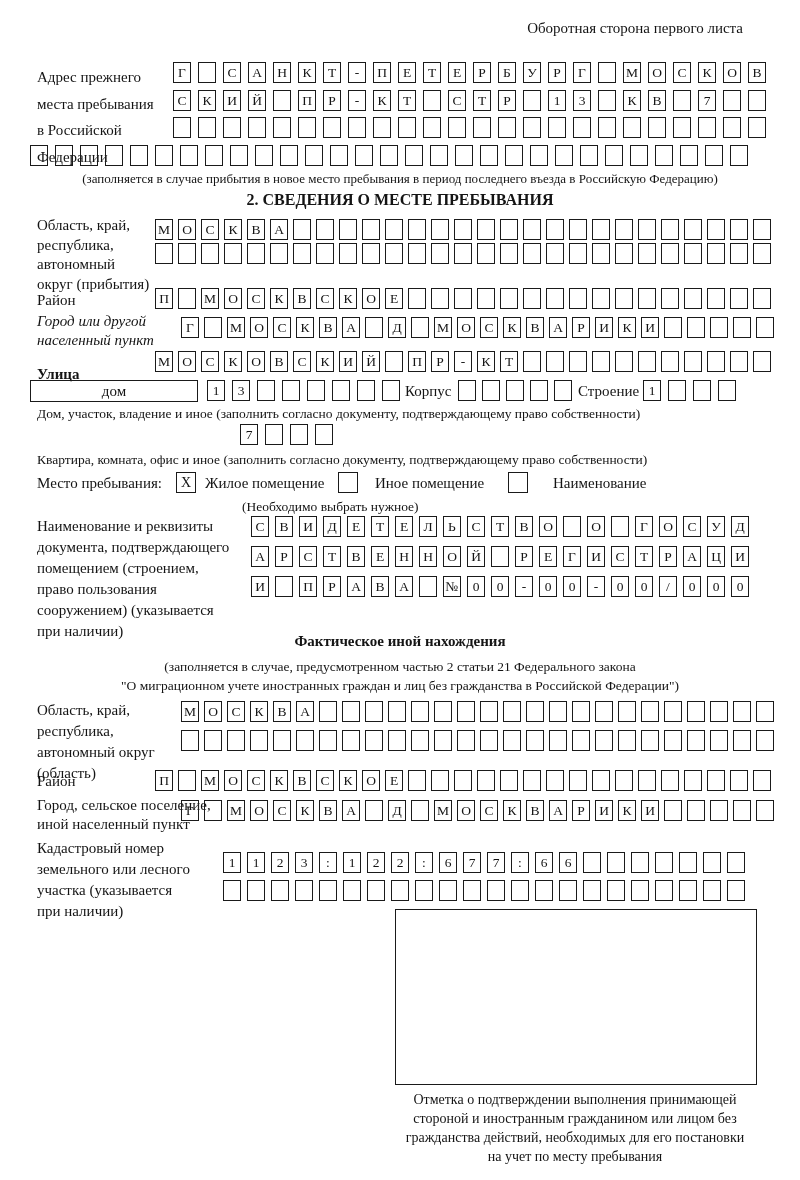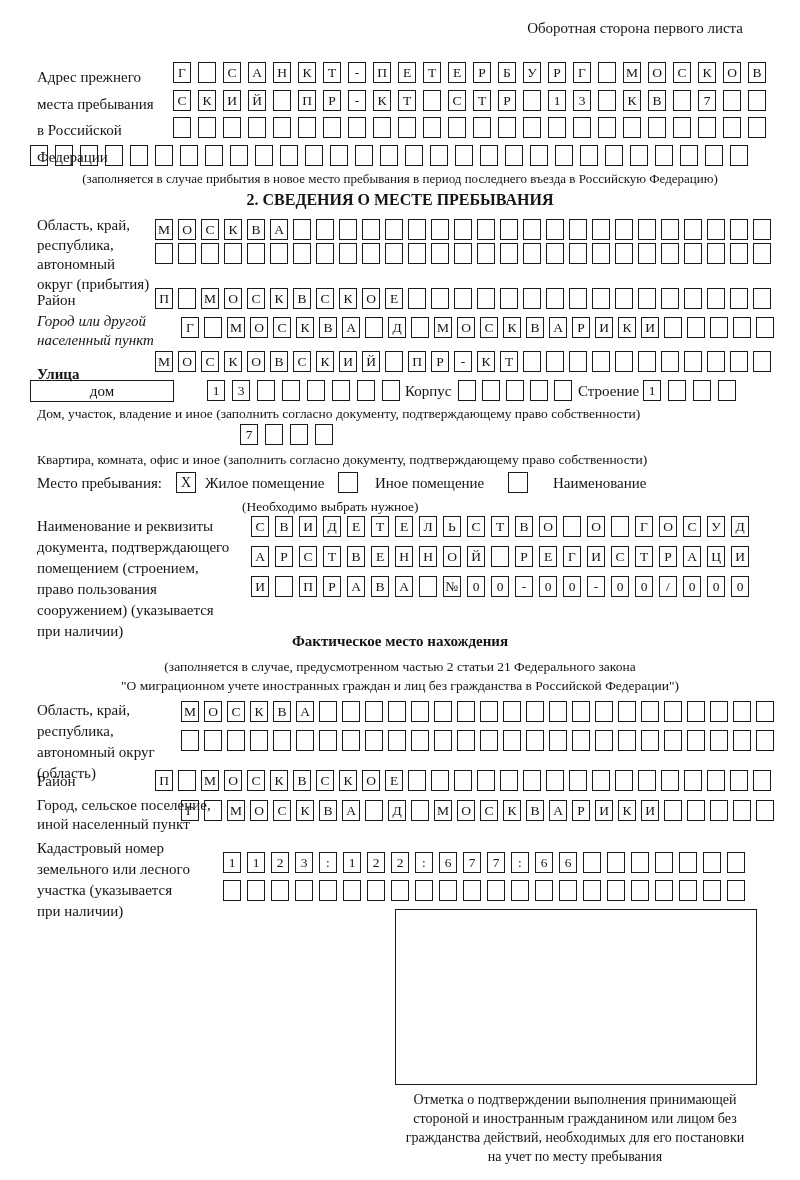--- a/index.html
+++ b/index.html
@@ -323,21 +323,21 @@
       <div class="cell"></div>
       <div class="cell"></div>
       <div class="cell"></div>
       <div class="cell"></div>
       <div class="cell"></div>
       <div class="cell"></div>
       <div class="cell"></div>
       <div class="cell"></div>
     </div>
 
-  <div class="wbox" style="left:30px; top:380px; width:144px;">дом</div>
+  <div class="wbox" style="left:30px; top:380px; width:168px;">дом</div>
   <div class="cells g7" style="left:207px; top:380px;">
       <div class="cell">1</div>
       <div class="cell">3</div>
       <div class="cell"></div>
       <div class="cell"></div>
       <div class="cell"></div>
       <div class="cell"></div>
       <div class="cell"></div>
       <div class="cell"></div>
     </div>
@@ -452,21 +452,21 @@
       <div class="cell">0</div>
       <div class="cell">-</div>
       <div class="cell">0</div>
       <div class="cell">0</div>
       <div class="cell">/</div>
       <div class="cell">0</div>
       <div class="cell">0</div>
       <div class="cell">0</div>
     </div>
 
-  <div class="title" style="top:633px; font-size:15px;">Фактическое место нахождения</div>
+  <div class="title" style="top:633px; font-size:15px;">Фактическое иной нахождения</div>
   <div class="note" style="top:659px; font-size:13.5px;">(заполняется в случае, предусмотренном частью 2 статьи 21 Федерального закона</div>
   <div class="note" style="top:678px; font-size:13.5px;">"О миграционном учете иностранных граждан и лиц без гражданства в Российской Федерации")</div>
 
   <div class="lbl lines" style="left:37px; top:700px; line-height:21px;">
       <div>Область, край,</div>
       <div>республика,</div>
       <div>автономный округ</div>
       <div>(область)</div>
     </div>
   <div class="cells g5" style="left:181px; top:701px;">

